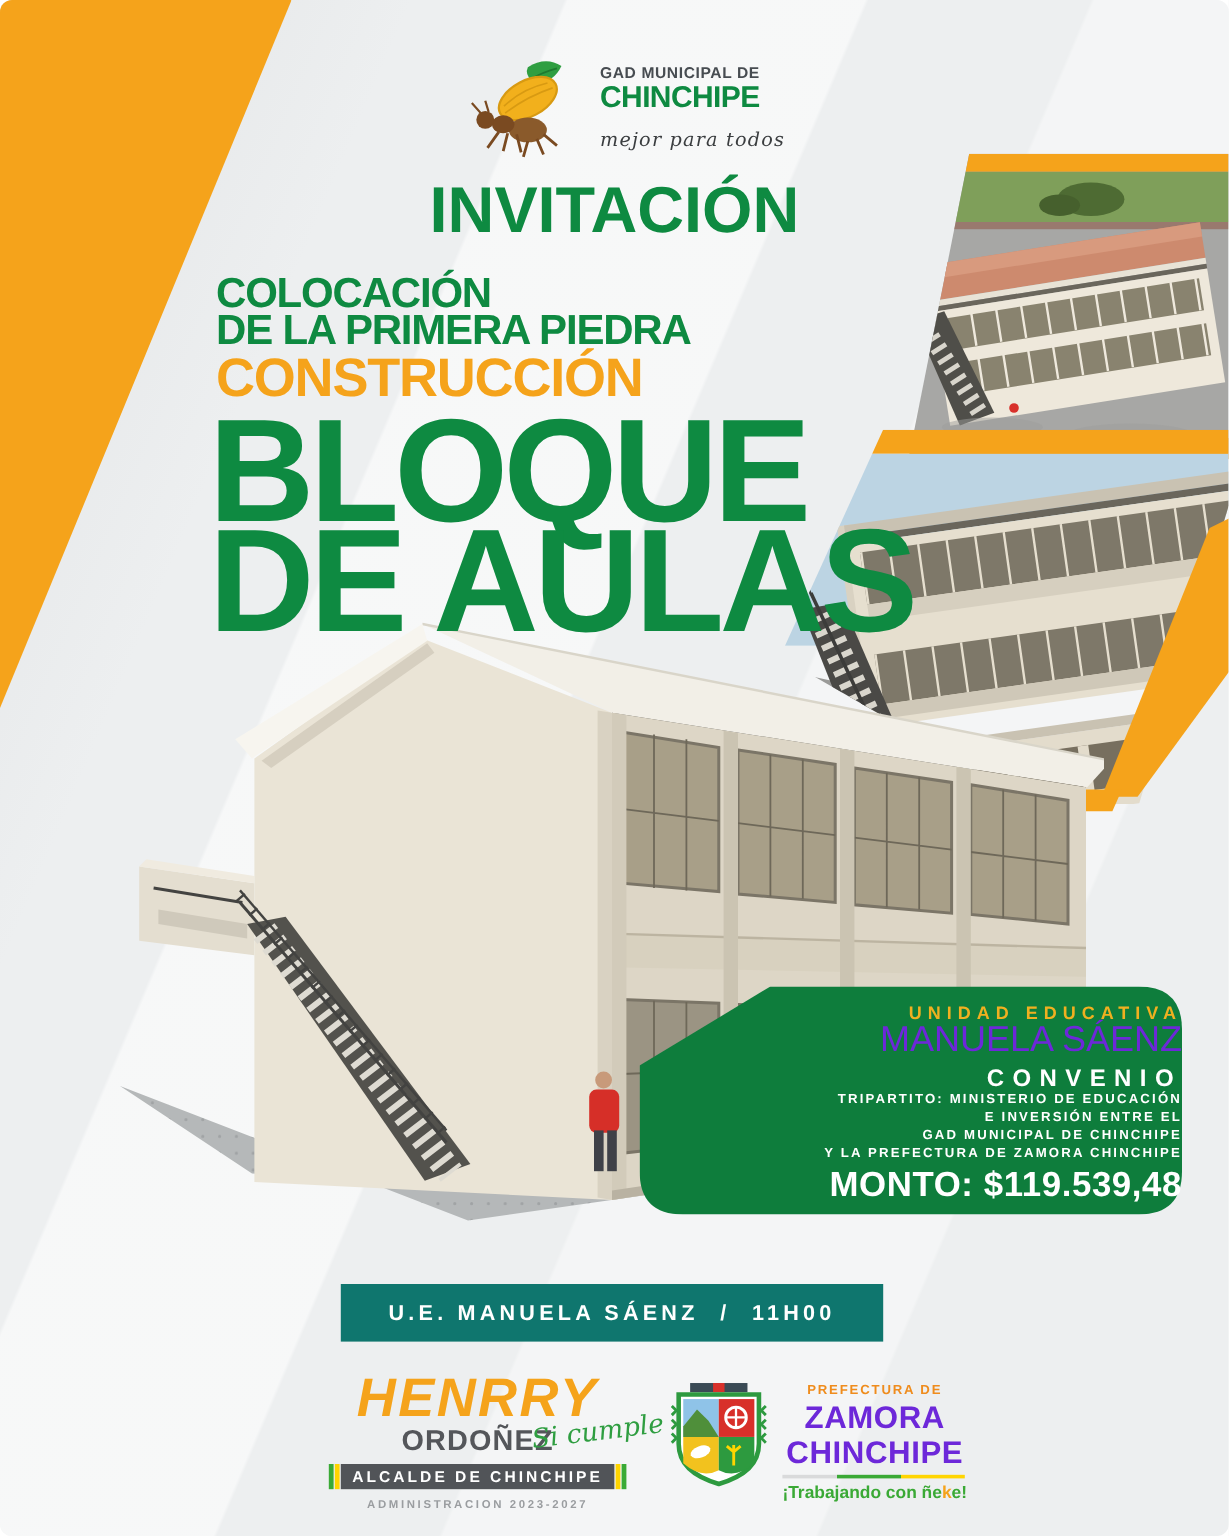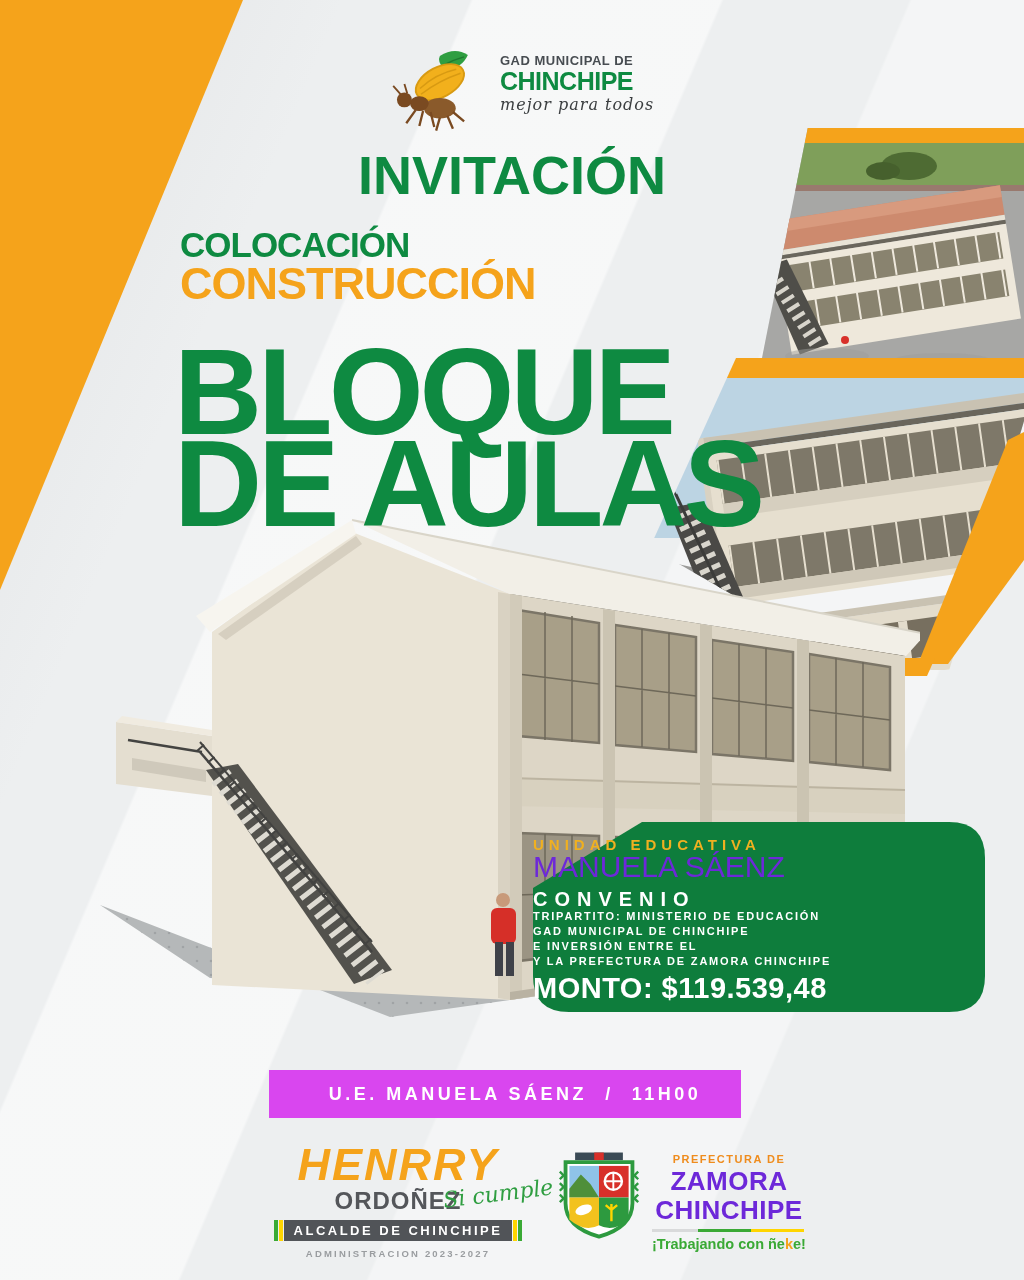--- a/index.html
+++ b/index.html
@@ -1,61 +1,61 @@
 <!DOCTYPE html>
 <html><head>
 <meta charset="utf-8">
 <style>
   html,body{margin:0;padding:0;}
   .poster{position:relative;width:1024px;height:1280px;overflow:hidden;
-    background:#edeff0;font-family:"Liberation Sans",sans-serif;}
+    background:#edeff0;font-family:"Liberation Sans",sans-serif;border-radius:10px;}
   .poster::before{content:"";position:absolute;inset:0;z-index:0;pointer-events:none;
     background:
       linear-gradient(113deg, rgba(255,255,255,0) 30%, rgba(255,255,255,.55) 30.2%, rgba(255,255,255,.55) 46%, rgba(255,255,255,0) 46.2%),
       linear-gradient(113deg, rgba(255,255,255,0) 58%, rgba(255,255,255,.4) 58.2%, rgba(255,255,255,.4) 78%, rgba(255,255,255,0) 78.2%),
       linear-gradient(113deg, rgba(190,193,196,.25) 0%, rgba(190,193,196,0) 22%);}
   .abs{position:absolute;}
   .orange-tri{left:0;top:0;width:243px;height:590px;background:#f5a31b;
     clip-path:polygon(0 0,100% 0,0 100%);z-index:1;}
   
   .logo-wrap{left:382px;top:46px;width:300px;height:95px;z-index:4;display:flex;}
   .logo-text{margin-left:6px;line-height:1;}
   .logo-small{font-size:13px;font-weight:700;color:#474c51;letter-spacing:.5px;margin-top:8px;}
   .logo-name{font-size:25px;font-weight:800;color:#0e8a41;letter-spacing:-.5px;margin-top:2px;}
-  .logo-slogan{font-family:"DejaVu Serif",serif;font-style:italic;font-size:16px;color:#3b3e40;margin-top:3px;letter-spacing:1px;}
+  .logo-slogan{font-family:"DejaVu Serif",serif;font-style:italic;font-size:16px;color:#3b3e40;margin-top:15px;letter-spacing:1px;}
   
   .title{left:0;top:144px;width:1024px;text-align:center;font-size:54px;font-weight:800;
     color:#0e8a41;letter-spacing:0;z-index:4;}
   .subtitle{left:180px;top:229px;z-index:4;line-height:1;}
   .sub1,.sub2{font-size:35px;font-weight:800;color:#0e8a41;letter-spacing:-1px;line-height:31px;}
   .sub3{font-size:45px;font-weight:800;color:#f5a31b;letter-spacing:-1px;line-height:42px;margin-top:3px;}
   .headline{left:174px;top:346px;z-index:4;font-size:122px;font-weight:800;color:#0e8a41;
     letter-spacing:-4px;line-height:92px;}
   
   .photo1{left:757px;top:128px;width:267px;height:255px;z-index:2;
     clip-path:polygon(19% 0,100% 0,100% 100%,0 100%);}
   .photo2{left:650px;top:358px;width:374px;height:332px;z-index:2;
     clip-path:polygon(23% 0,100% 0,100% 19%,80% 94%,57% 94%,0 57%);}
   .accents{left:860px;top:360px;width:164px;height:330px;z-index:2;}
   .render{left:40px;top:440px;width:880px;height:580px;z-index:3;}
   
   .info-svg{left:533px;top:822px;width:452px;height:190px;z-index:5;}
-  .info-box{left:533px;top:822px;width:452px;height:190px;z-index:6;text-align:left;line-height:1;}
+  .info-box{left:533px;top:822px;width:452px;height:190px;z-index:6;text-align:right;line-height:1;}
   .info-eyebrow{margin-top:15px;font-size:15px;font-weight:800;color:#f0b020;letter-spacing:5px;}
   .info-school{margin-top:0;font-size:30px;font-weight:400;color:#6d28d9;}
   .info-conv{margin-top:7px;font-size:20px;font-weight:800;color:#fff;letter-spacing:7px;}
   .info-line{font-size:11px;font-weight:700;color:#fff;letter-spacing:1.8px;line-height:15px;}
   .info-line:first-of-type{margin-top:3px;}
   .info-amount{margin-top:5px;font-size:29px;font-weight:800;color:#fff;letter-spacing:.5px;}
   
   .date-line{left:0;top:1016px;width:1024px;text-align:center;font-size:45px;font-weight:800;
     color:#f5a31b;letter-spacing:0;z-index:5;}
-  .venue-bar{left:269px;top:1070px;width:452px;height:48px;background:#d946ef;z-index:5;
+  .venue-bar{left:284px;top:1070px;width:452px;height:48px;background:#0f766e;z-index:5;
     display:flex;align-items:center;justify-content:center;color:#fff;font-weight:800;
-    font-size:18px;letter-spacing:3.5px;padding-left:20px;}
+    font-size:18px;letter-spacing:3.5px;}
   .venue-bar .sep{margin:0 18px;font-weight:700;}
   
   .mayor{left:258px;top:1142px;width:280px;z-index:5;text-align:center;line-height:1;}
   .mayor-first{font-size:45px;font-weight:800;font-style:italic;color:#f5a31b;letter-spacing:2px;}
   .mayor-last-row{margin-top:2px;position:relative;display:inline-block;}
   .mayor-last{font-size:24px;font-weight:800;color:#54565a;letter-spacing:1px;}
   .mayor-script{position:absolute;right:-92px;top:-6px;font-family:"DejaVu Serif",serif;
     font-style:italic;font-size:22px;color:#2f9e41;transform:rotate(-7deg);white-space:nowrap;}
   .mayor-bar{margin-top:7px;display:inline-flex;align-items:stretch;height:21px;}
   .mayor-bar .mark-g{width:4px;background:#3aaa35;}
@@ -97,20 +97,21 @@
     <div class="logo-text">
       <div class="logo-small">GAD MUNICIPAL DE</div>
       <div class="logo-name">CHINCHIPE</div>
       <div class="logo-slogan">mejor para todos</div>
     </div>
   </div>
 
   <div class="abs title">INVITACIÓN</div>
   <div class="abs subtitle">
     <div class="sub1">COLOCACIÓN</div>
+    <div class="sub2">DE LA PRIMERA PIEDRA</div>
     <div class="sub3">CONSTRUCCIÓN</div>
   </div>
   <div class="abs headline">
     <div>BLOQUE</div>
     <div>DE AULAS</div>
   </div>
 
   <div class="abs photo1">
     <svg width="267" height="255" viewBox="0 0 267 255">
       <rect x="0" y="0" width="267" height="255" fill="#a7a7a5"></rect>
@@ -240,22 +241,22 @@
   </svg>
 
   <svg class="abs info-svg" viewBox="0 0 452 190">
     <path d="M109,0 H416 Q452,0 452,36 V154 Q452,190 416,190 H36 Q0,190 0,154 V66 Z" fill="#0e7d3c"></path>
   </svg>
   <div class="abs info-box">
     <div class="info-eyebrow">UNIDAD EDUCATIVA</div>
     <div class="info-school">MANUELA SÁENZ</div>
     <div class="info-conv">CONVENIO</div>
     <div class="info-line">TRIPARTITO: MINISTERIO DE EDUCACIÓN</div>
+    <div class="info-line">E INVERSIÓN ENTRE EL</div>
     <div class="info-line">GAD MUNICIPAL DE CHINCHIPE</div>
-    <div class="info-line">E INVERSIÓN ENTRE EL</div>
     <div class="info-line">Y LA PREFECTURA DE ZAMORA CHINCHIPE</div>
     <div class="info-amount">MONTO: $119.539,48</div>
   </div>
 
   <div class="abs venue-bar">
     <span>U.E. MANUELA SÁENZ</span>
     <span class="sep">/</span>
     <span>11H00</span>
   </div>
 

